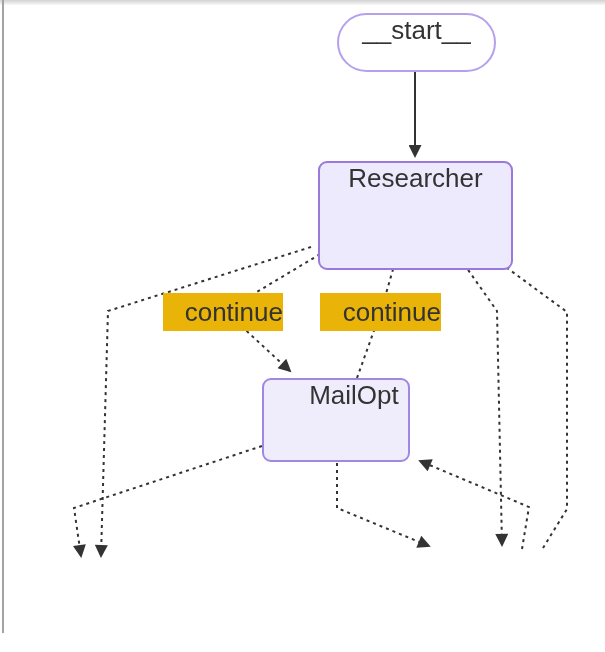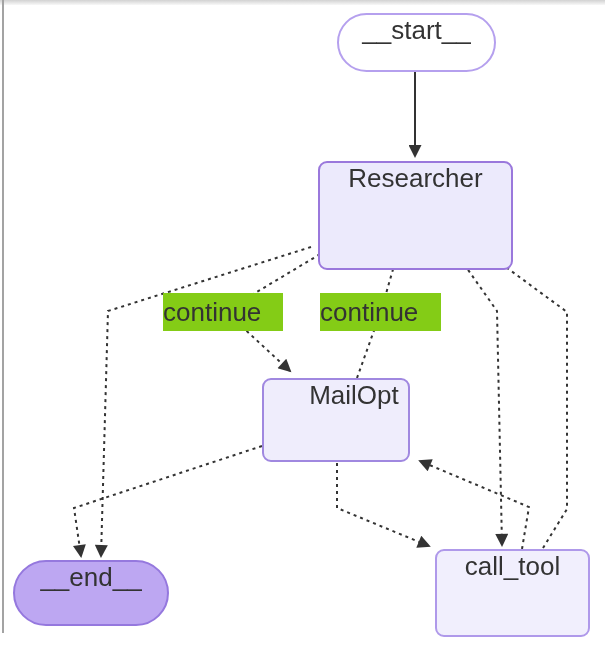--- a/index.html
+++ b/index.html
@@ -44,22 +44,22 @@
   .node-end{
     left:13px;top:560px;width:156px;height:66px;
     border-radius:33px;background:#bda7f2;border-color:#9578de;
   }
   .node-calltool{
     left:435px;top:549px;width:155px;height:88px;
     border-radius:9px;background:#f1effd;border-color:#af99ea;
   }
   .edge-label{
     position:absolute;
-    display:flex;align-items:center;justify-content:flex-start;
-    background:#84cc16;color:#333333;font-size:26px;
+    display:flex;align-items:center;justify-content:flex-end;
+    background:#eab308;color:#333333;font-size:26px;
     white-space:nowrap;
   }
   .edge-label-1{left:163px;top:293px;width:120px;height:38px;}
   .edge-label-2{left:320px;top:293px;width:121px;height:38px;}
 </style>
 </head>
 <body>
 
 <div class="stage">
 
@@ -105,21 +105,15 @@
   </div>
 
   <div class="edge-label edge-label-2">
     <span>continue</span>
   </div>
 
   <div class="node node-mailopt">
     <span>MailOpt</span>
   </div>
 
-  <div class="node node-end">
-    <span>__end__</span>
-  </div>
 
-  <div class="node node-calltool">
-    <span>call_tool</span>
-  </div>
 
 </div>
 
 </body></html>

